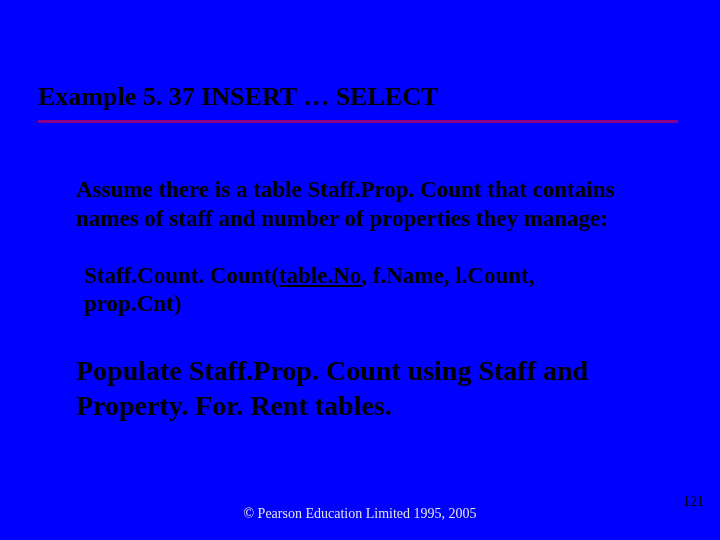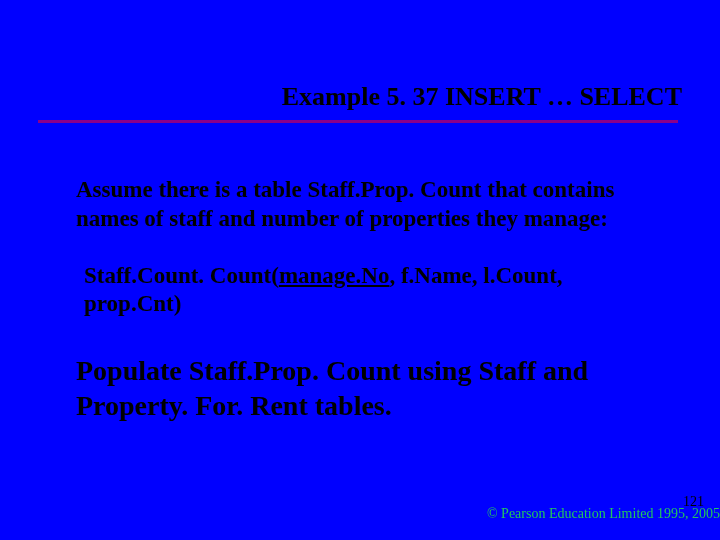--- a/index.html
+++ b/index.html
@@ -12,21 +12,20 @@
   .slide {
     width: 720px;
     height: 540px;
     position: relative;
   }
   .title-wrap {
     position: absolute;
     top: 82px;
     left: 38px;
     right: 38px;
-    text-align: right;
   }
   .title {
     color: #000;
     font-size: 26px;
     font-weight: bold;
     padding-bottom: 6px;
   }
   .title-underline {
     border-bottom: 3px solid #8b008b;
     width: 640px;
@@ -57,22 +56,22 @@
   .para2 {
     font-size: 28px;
     font-weight: bold;
     line-height: 1.25;
   }
   .footer {
     position: absolute;
     bottom: 18px;
     left: 0;
     width: 720px;
-    text-align: right;
-    color: #22c55e;
+    text-align: center;
+    color: #e5e5e5;
     font-size: 14px;
   }
   .pagenum {
     position: absolute;
     bottom: 30px;
     right: 16px;
     color: #000;
     font-size: 14px;
   }
 </style>
@@ -82,21 +81,21 @@
 <div class="slide">
 
   <div class="title-wrap">
     <div class="title">Example 5. 37  INSERT … SELECT</div>
     <div class="title-underline"></div>
   </div>
 
   <div class="body">
     <p class="para1">Assume there is a table Staff.Prop. Count that contains names of staff and number of properties they manage:</p>
     <p class="schema">
-      <span>Staff.Count. Count(</span><span class="pk">manage.No</span><span>, f.Name, l.Count, prop.Cnt)</span>
+      <span>Staff.Count. Count(</span><span class="pk">table.No</span><span>, f.Name, l.Count, prop.Cnt)</span>
     </p>
     <p class="para2">Populate Staff.Prop. Count using Staff and Property. For. Rent tables.</p>
   </div>
 
   <div class="footer">© Pearson Education Limited 1995, 2005</div>
   <div class="pagenum">121</div>
 
 </div>
 
 </body></html>

